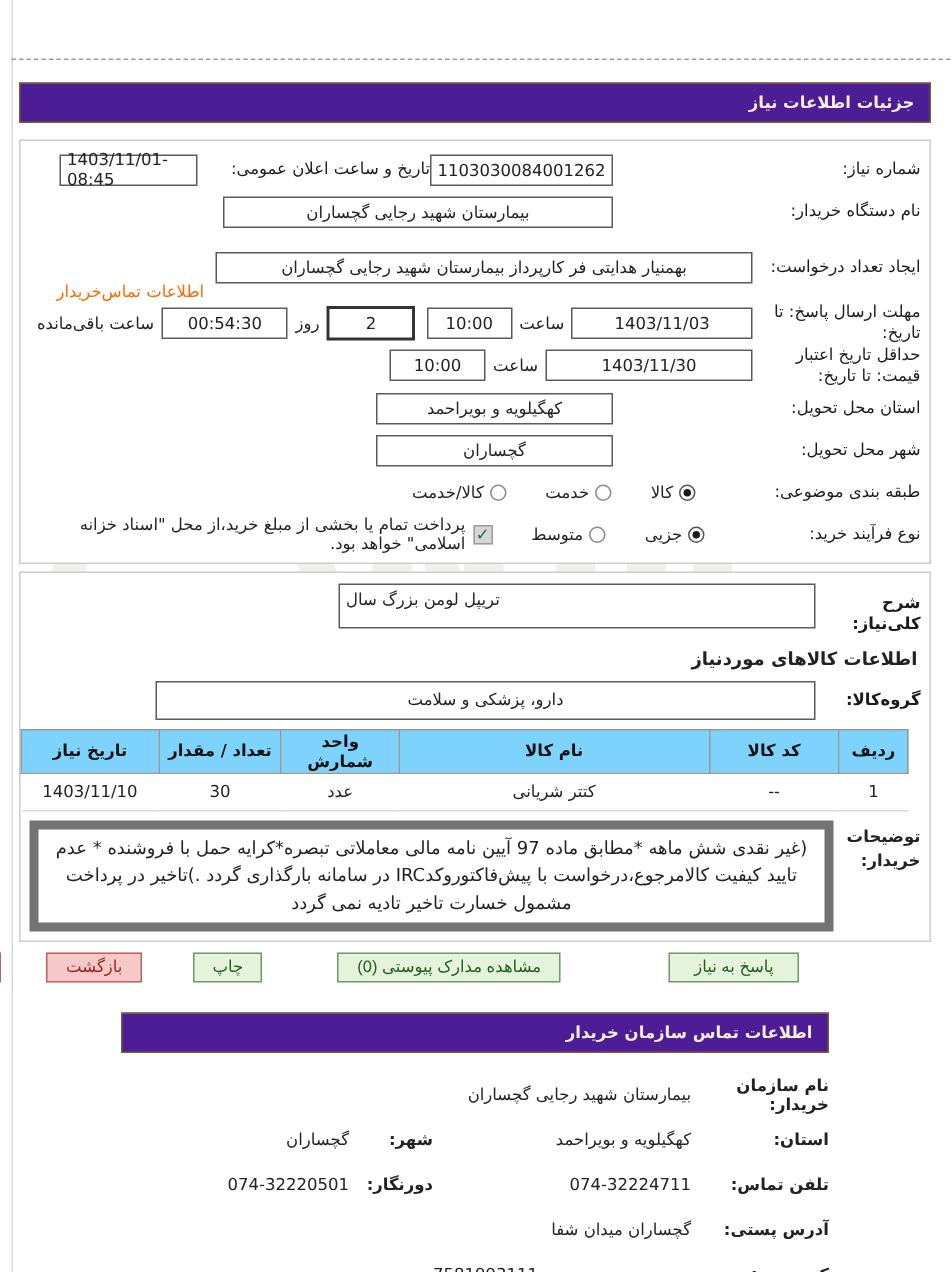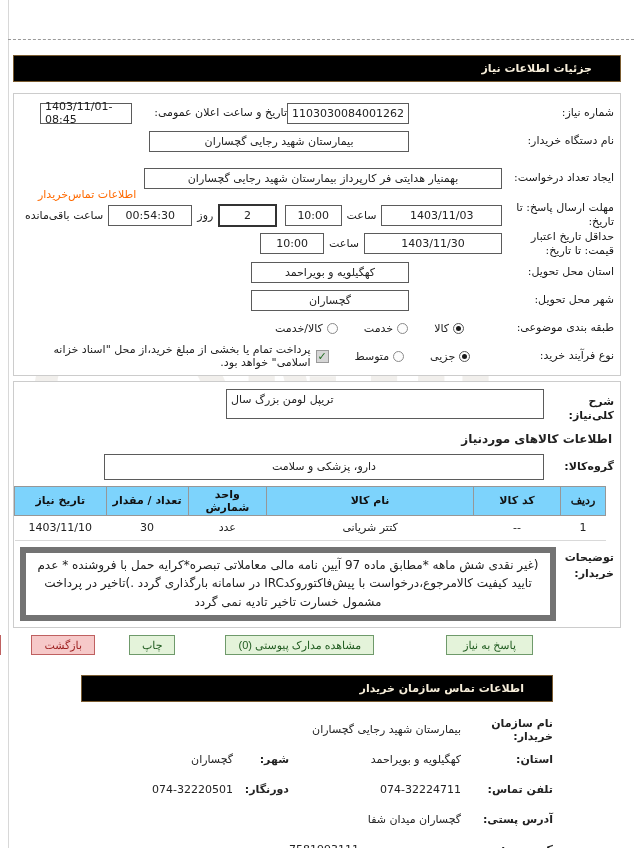--- a/index.html
+++ b/index.html
@@ -6,22 +6,22 @@
   body{
     width:634px;height:848px;position:relative;overflow:hidden;
     background:#ffffff;font-family:"DejaVu Sans",sans-serif;color:#222;
     direction:rtl;font-size:11px;
   }
   .vline{position:absolute;left:8px;top:0;height:848px;border-left:1px solid #d8d8d8;}
   .dashes{position:absolute;top:39px;left:8px;width:626px;border-top:1px dashed #9a9a9a;}
   .watermark{position:absolute;top:150px;right:0;width:634px;height:480px;opacity:0.09;pointer-events:none;z-index:0;}
   .main{position:absolute;top:55px;right:13px;width:608px;z-index:1;}
 
-  .bar{height:25px;line-height:25px;background:#000000;border:1px solid #7a5c31;
-       color:#f7eeda;font-weight:bold;font-size:11px;padding-right:28px;}
+  .bar{height:25px;line-height:25px;background:#4c1d95;border:1px solid #7a5c31;
+       color:#f7eeda;font-weight:bold;font-size:11px;padding-right:10px;}
   .bar2{margin:20px 68px 0 68px;}
 
   .panel{border:1px solid #cccccc;background:#fff;margin-top:11px;padding:5px 6px;}
 
   .frow{display:flex;align-items:center;min-height:28px;}
   .flabel{flex:none;line-height:1.3;color:#1a1a1a;}
   .lab-w{width:205px;}
   .lab-n{width:112px;}
   .fld{border:1px solid #5b5b5b;background:#fff;height:19px;display:flex;
        align-items:center;justify-content:center;padding:0 4px;font-size:11px;}
@@ -191,21 +191,21 @@
     <div class="heading">اطلاعات کالاهای موردنیاز</div>
 
     <div class="frow" style="min-height:30px;">
       <span class="flabel bold" style="width:70px;">گروه‌کالا:</span>
       <div class="fld" style="width:430px;height:24px;">دارو، پزشکی و سلامت</div>
     </div>
 
     <table class="items">
       <thead>
         <tr>
-          <th style="width:38px;font-family:Liberation Serif, serif;">ردیف</th>
+          <th style="width:38px;">ردیف</th>
           <th style="width:88px;">کد کالا</th>
           <th style="width:226px;">نام کالا</th>
           <th style="width:74px;">واحد شمارش</th>
           <th style="width:80px;">تعداد / مقدار</th>
           <th style="width:86px;">تاریخ نیاز</th>
         </tr>
       </thead>
       <tbody>
         <tr>
           <td>1</td>

